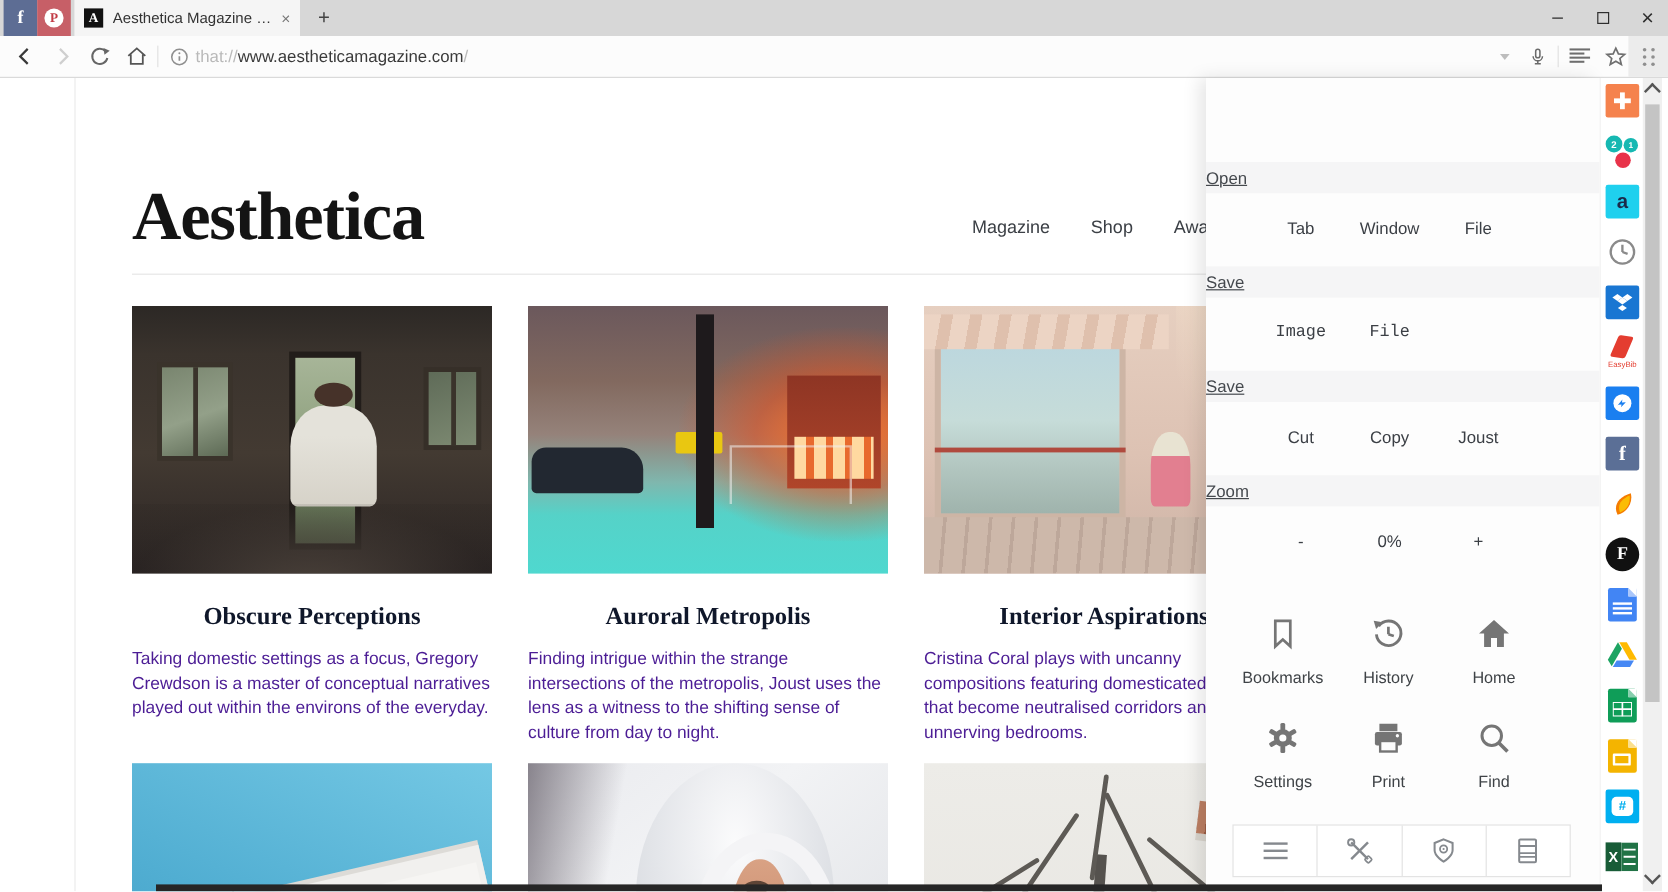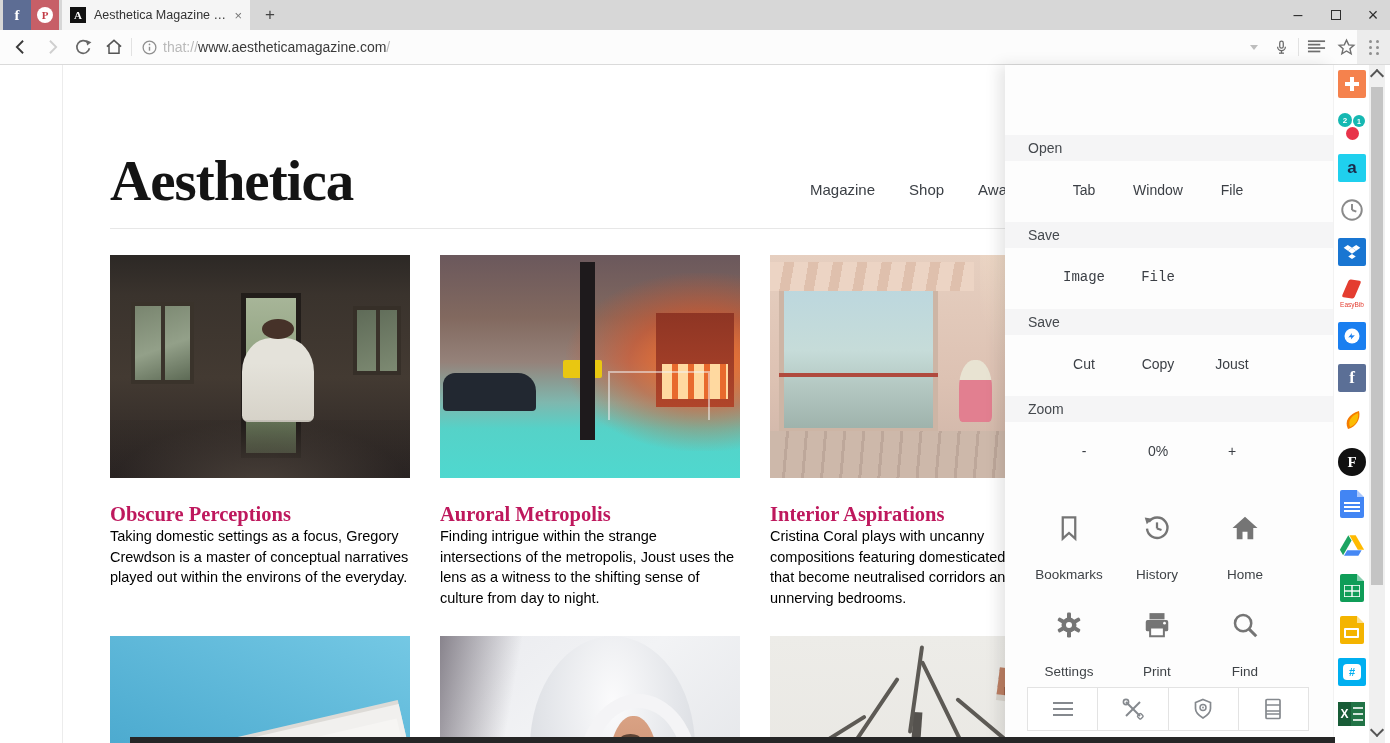--- a/index.html
+++ b/index.html
@@ -37,22 +37,22 @@
 
   
   .page-edge { position:absolute; left:62px; top:65px; width:1px; height:678px; background:#ececec; }
   .logo { position:absolute; left:110px; top:148px; font:600 57px "Liberation Serif", serif; color:#141414; letter-spacing:-1px; }
   .site-nav { position:absolute; left:810px; top:181px; display:flex; gap:34px; font-size:15px; color:#3c4046; }
   .site-nav span { cursor:default; }
   .header-rule { position:absolute; left:110px; top:228px; width:1170px; height:1px; background:#e7e7e7; }
 
   .card { position:absolute; width:300px; }
   .card-img { width:300px; height:223px; position:relative; overflow:hidden; }
-  .card-title { margin-top:25px; font:600 20.5px "Liberation Serif", serif; color:#be185d; }
-  .card-x { font-size:14.5px; line-height:20.5px; color:#000000; width:300px; }
+  .card-title { margin-top:25px; font:600 20.5px "Liberation Serif", serif; color:#0f172a;text-align:center; }
+  .card-x { margin-top:13px; font-size:14.5px; line-height:20.5px; color:#4c1d95; width:300px; }
 
   
   .im1 { background:linear-gradient(180deg,#2c2825 0%,#3a332d 18%,#433a32 55%,#2a2423 100%); }
   .im1 .win-l { position:absolute; left:7%; top:21%; width:21%; height:37%; background:linear-gradient(160deg,#79856f,#93a089 55%,#5d6a55); border:4px solid #3a332b; }
   .im1 .win-l i, .im1 .win-r i { position:absolute; left:48%; top:0; width:4px; height:100%; background:#3a332b; }
   .im1 .win-r { position:absolute; right:3%; top:23%; width:16%; height:31%; background:linear-gradient(160deg,#5f6b58,#7d8a72); border:4px solid #362f28; }
   .im1 .door { position:absolute; left:43.5%; top:17%; width:20%; height:74%; background:linear-gradient(180deg,#a7b598 0%,#8fa17f 45%,#6f8160 75%,#55624a 100%); border:5px solid #221d1a; }
   .im1 .fig { position:absolute; left:44%; top:37%; width:24%; height:38%; background:linear-gradient(180deg,#e4e2da 30%,#d6d2c8); border-radius:40% 40% 8% 8%; }
   .im1 .fig i { position:absolute; left:28%; top:-22%; width:44%; height:24%; background:#463229; border-radius:50%; display:block; }
   .im1 .floor { position:absolute; left:0; bottom:0; width:100%; height:26%; background:radial-gradient(ellipse at 50% 120%, #4a413a 0%, rgba(30,26,24,.1) 70%); }
@@ -104,27 +104,27 @@
 
   .bottom-strip { position:absolute; left:130px; top:737px; width:1205px; height:6px; background:#262626; z-index:60; }
 
   
   .menu-panel { position:absolute; left:1005px; top:65px; width:328px; height:678px; background:#fdfdfd; box-shadow:-6px 0 14px rgba(0,0,0,.10); z-index:40; }
   .menu-head { position:absolute; left:0; top:14px; width:100%; height:36px; display:flex; align-items:center; }
   .burger { margin-left:22px; width:26px; display:flex; flex-direction:column; gap:5px; }
   .burger i { height:2px; background:#c9c9c9; border-radius:1px; }
   .menu-title { margin-left:14px; font-size:17px; color:#3e4246; }
   .band { position:absolute; left:0; width:100%; height:26px; background:#f5f5f6; display:flex; align-items:center; }
-  .band span { margin-left:23px; font-size:14px; color:#45494e; }
+  .band span { font-size:14px; color:#45494e;text-decoration:underline; }
   .mrow { position:absolute; left:42px; width:244px; height:26px; display:grid; grid-template-columns:74px 74px 74px; align-items:center; }
   .mrow span { text-align:center; font-size:14px; color:#3b3f45; cursor:default; }
   .sc-grid { position:absolute; left:20px; top:448px; width:288px; display:grid; grid-template-columns:88px 88px 88px; grid-row-gap:28px; }
   .sc { display:flex; flex-direction:column; align-items:center; cursor:default; }
   .sc svg { display:block; }
-  .sc .lbl { margin-top:24px; font-size:13.5px; color:#3f4347; }
+  .sc .lbl { margin-top:14px; font-size:13.5px; color:#3f4347; }
   .menu-foot { position:absolute; left:22px; top:622px; width:282px; height:44px; border:1px solid #e3e3e3; display:flex; background:#fff; }
   .menu-foot .cell { flex:1; display:flex; align-items:center; justify-content:center; border-right:1px solid #e3e3e3; }
   .menu-foot .cell:last-child { border-right:none; }
 
   
   .side { position:absolute; left:1333px; top:65px; width:57px; height:678px; background:#fff; z-index:45; border-left:1px solid #f2f2f2; }
   .side-ico { position:absolute; left:4px; width:28px; height:28px; }
   .sq { width:28px; height:28px; display:flex; align-items:center; justify-content:center; border-radius:2px; }
   .scrollbar { position:absolute; left:35px; top:0; width:16px; height:678px; background:#f0f0f0; }
   .sb-thumb { position:absolute; left:2px; top:22px; width:12px; height:498px; background:#c4c4c4; }

